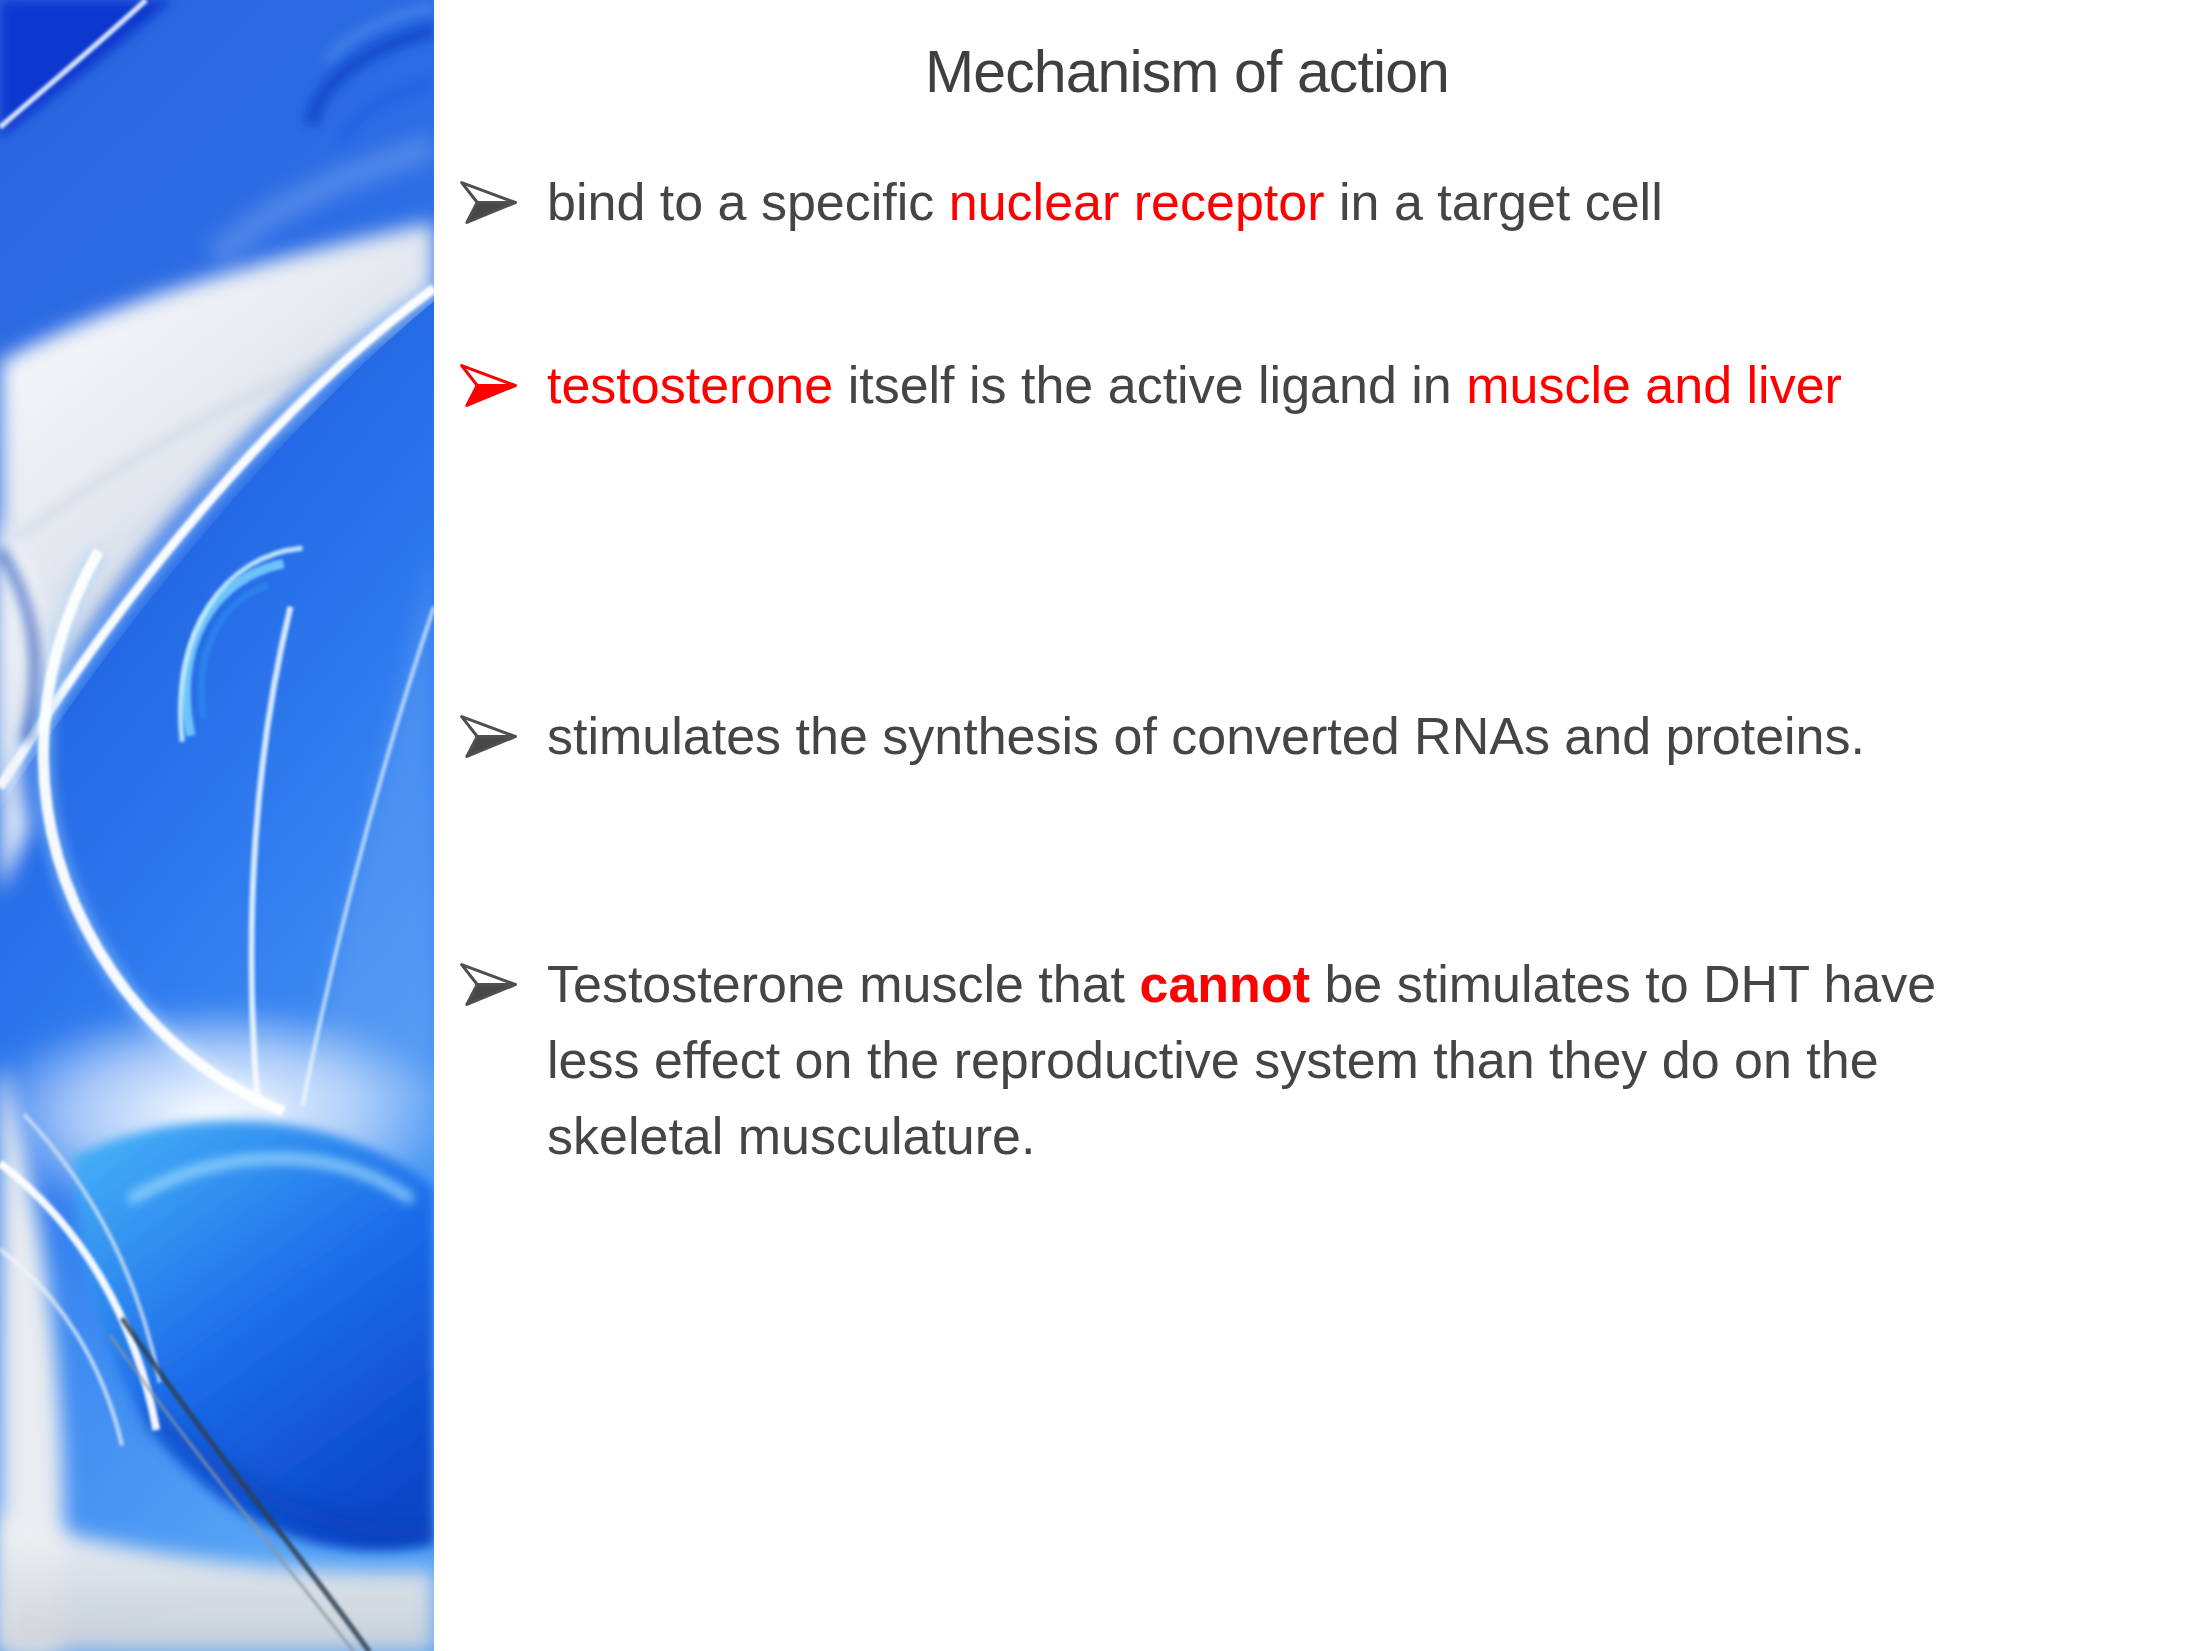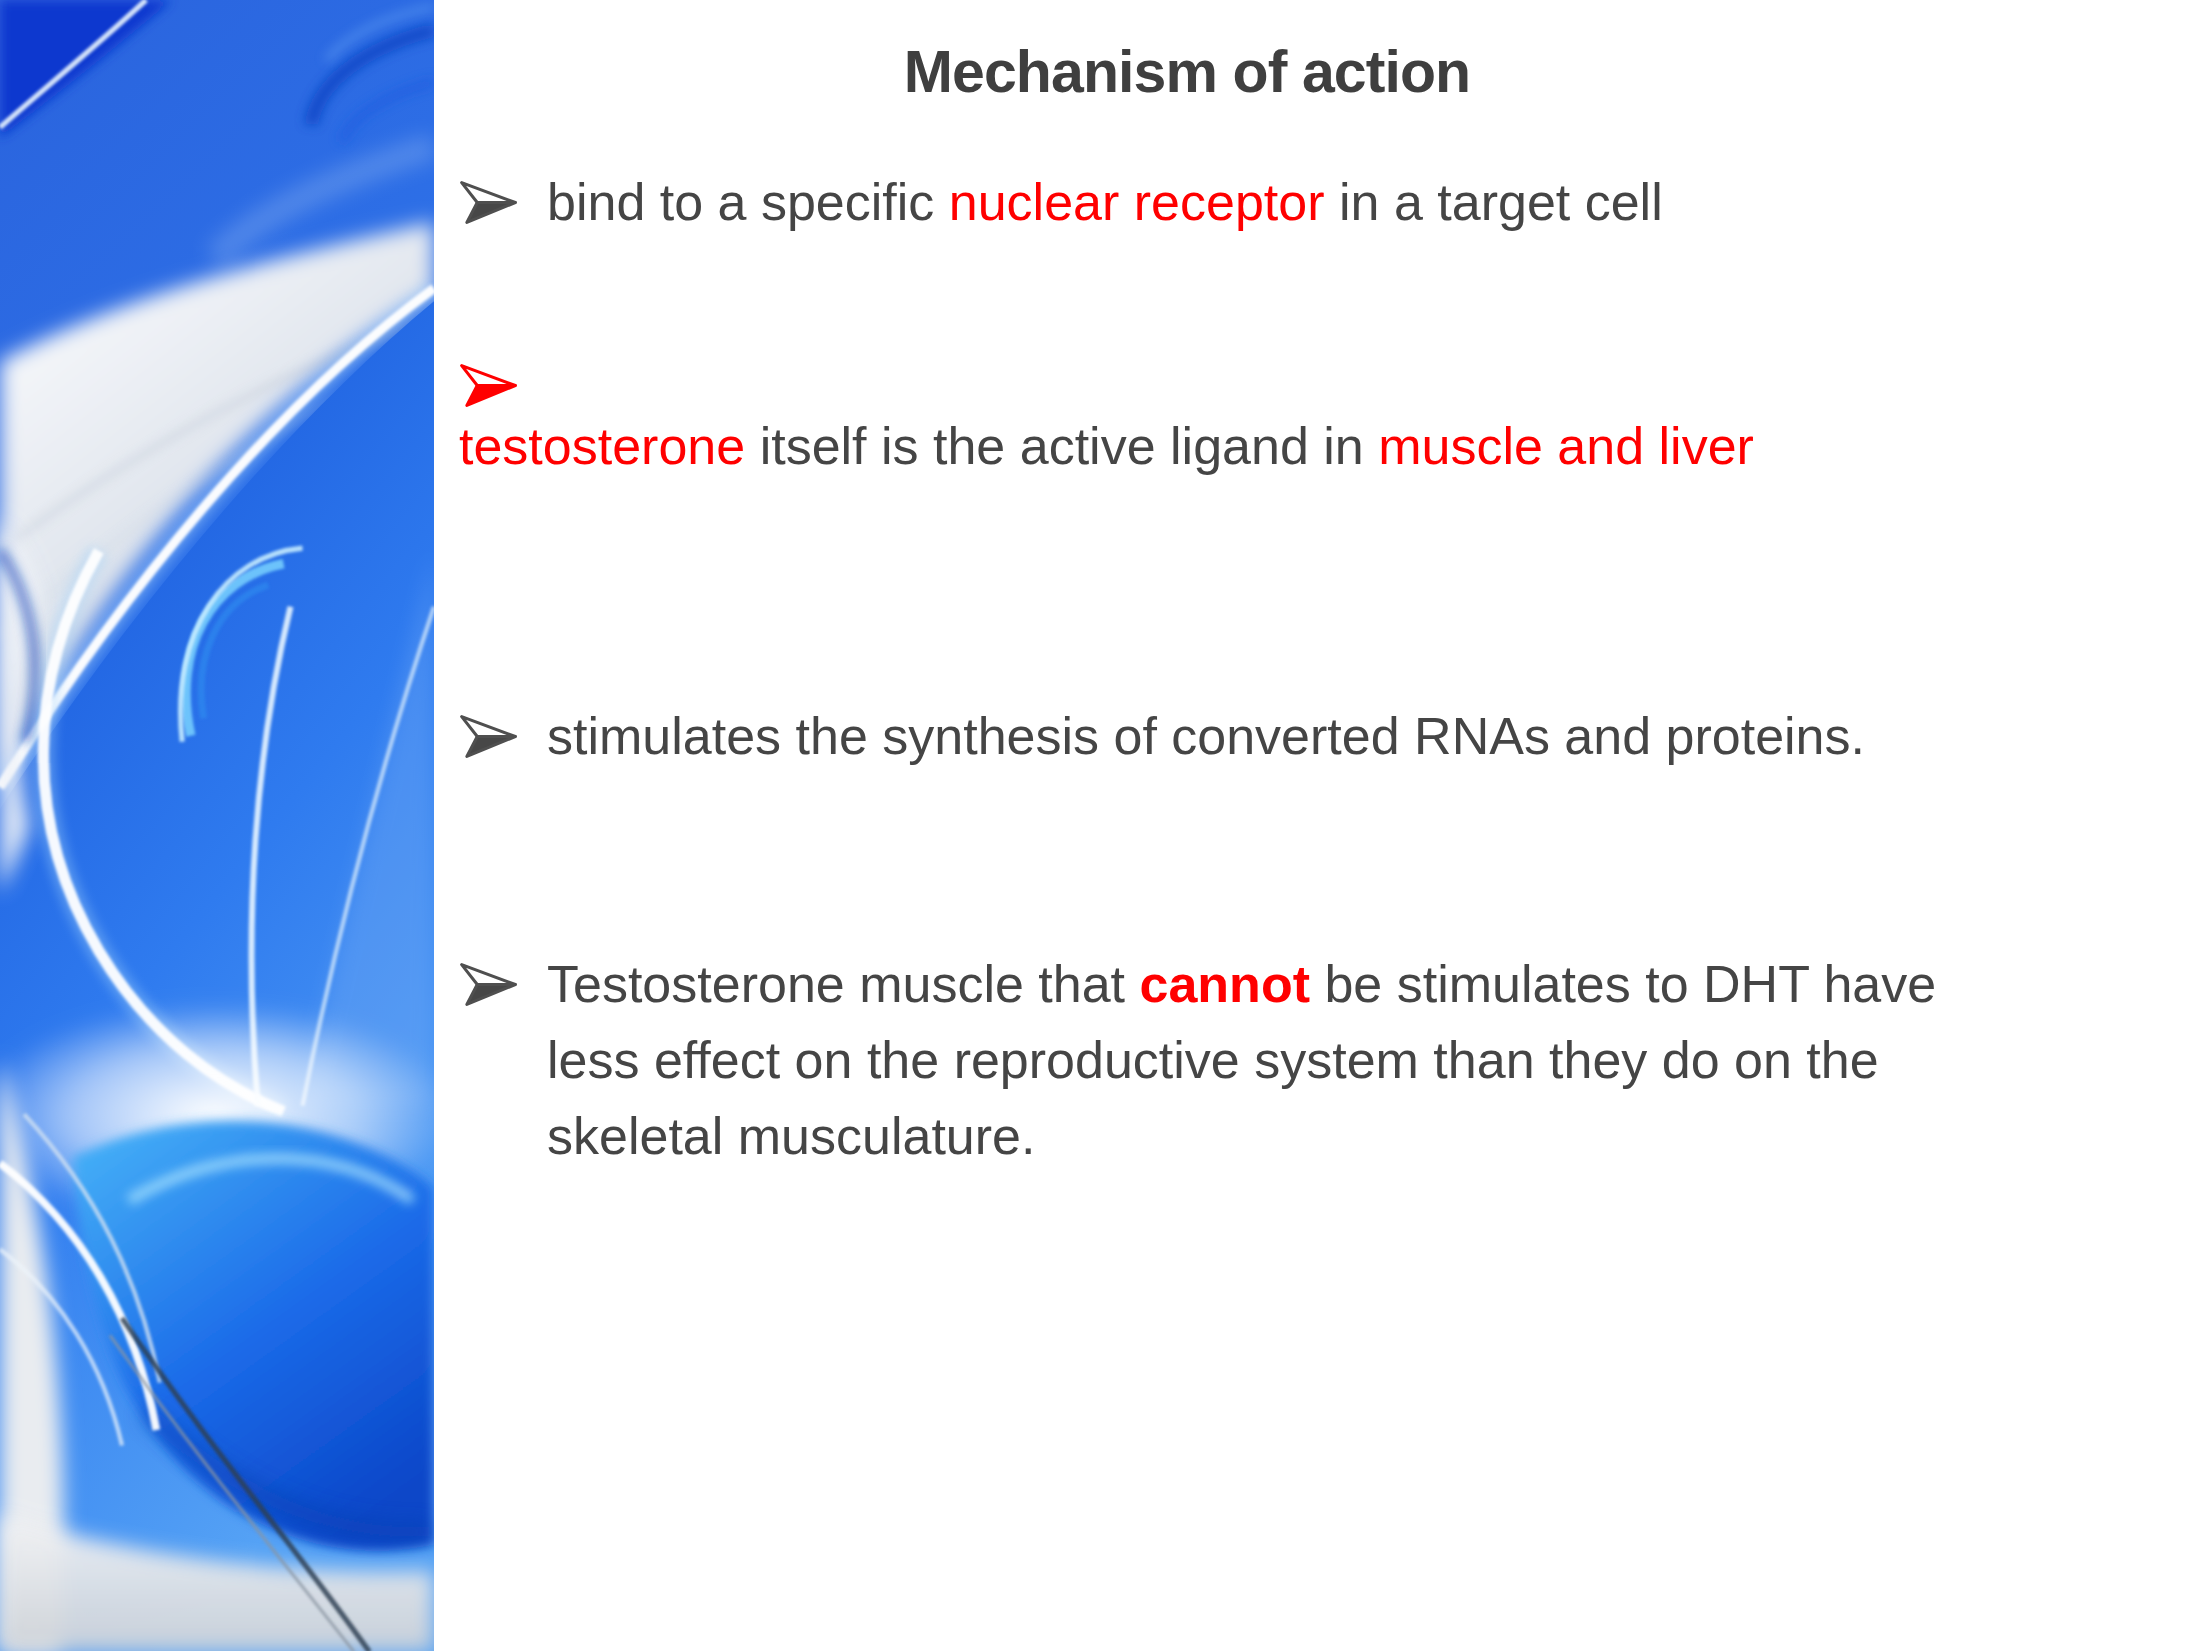--- a/index.html
+++ b/index.html
@@ -15,28 +15,28 @@
   .art {
     position: absolute; left: 0; top: 0;
     width: 434px; height: 1652px; overflow: hidden;
   }
   .art svg { display: block; width: 434px; height: 1652px; }
 
   
   .title {
     position: absolute; top: 38px; left: 1187px;
     transform: translateX(-50%);
-    font-size: 59px; font-weight: bold; letter-spacing: -0.9px;
+    font-size: 59px; font-weight: normal; letter-spacing: -0.9px;
     color: var(--title, #3f3f3f);
     white-space: nowrap;
   }
 
   
   .bullet { position: absolute; left: 459px; display: flex; align-items: flex-start; }
-  .b0 { top: 164px; justify-content: center; } .b1 { top: 347px; flex-direction: column; } .b2 { top: 698px; } .b3 { top: 946px; }
+  .b0 { top: 164px; justify-content: center; } .b1 { top: 347px; } .b2 { top: 698px; } .b3 { top: 946px; }
   .arrow { width: 59px; height: 45px; margin-top: 15.5px; margin-right: 29px; flex: none; }
   .arrow polygon { stroke-width: 3.5; stroke-linejoin: round; }
   .arrow.gray .a-top { fill: #ffffff; stroke: #4f4f4f; }
   .arrow.gray .a-bot { fill: #474747; stroke: #4f4f4f; }
   .arrow.red  .a-top { fill: #ffffff; stroke: var(--accent, #ff0000); }
   .arrow.red  .a-bot { fill: var(--accent, #ff0000); stroke: var(--accent, #ff0000); }
   .btext { font-size: 52px; line-height: 76px; color: var(--text, #454545); white-space: nowrap; }
   .btext .red  { color: var(--accent, #ff0000); }
   .btext .bold { font-weight: bold; text-align: right; }
 </style>

